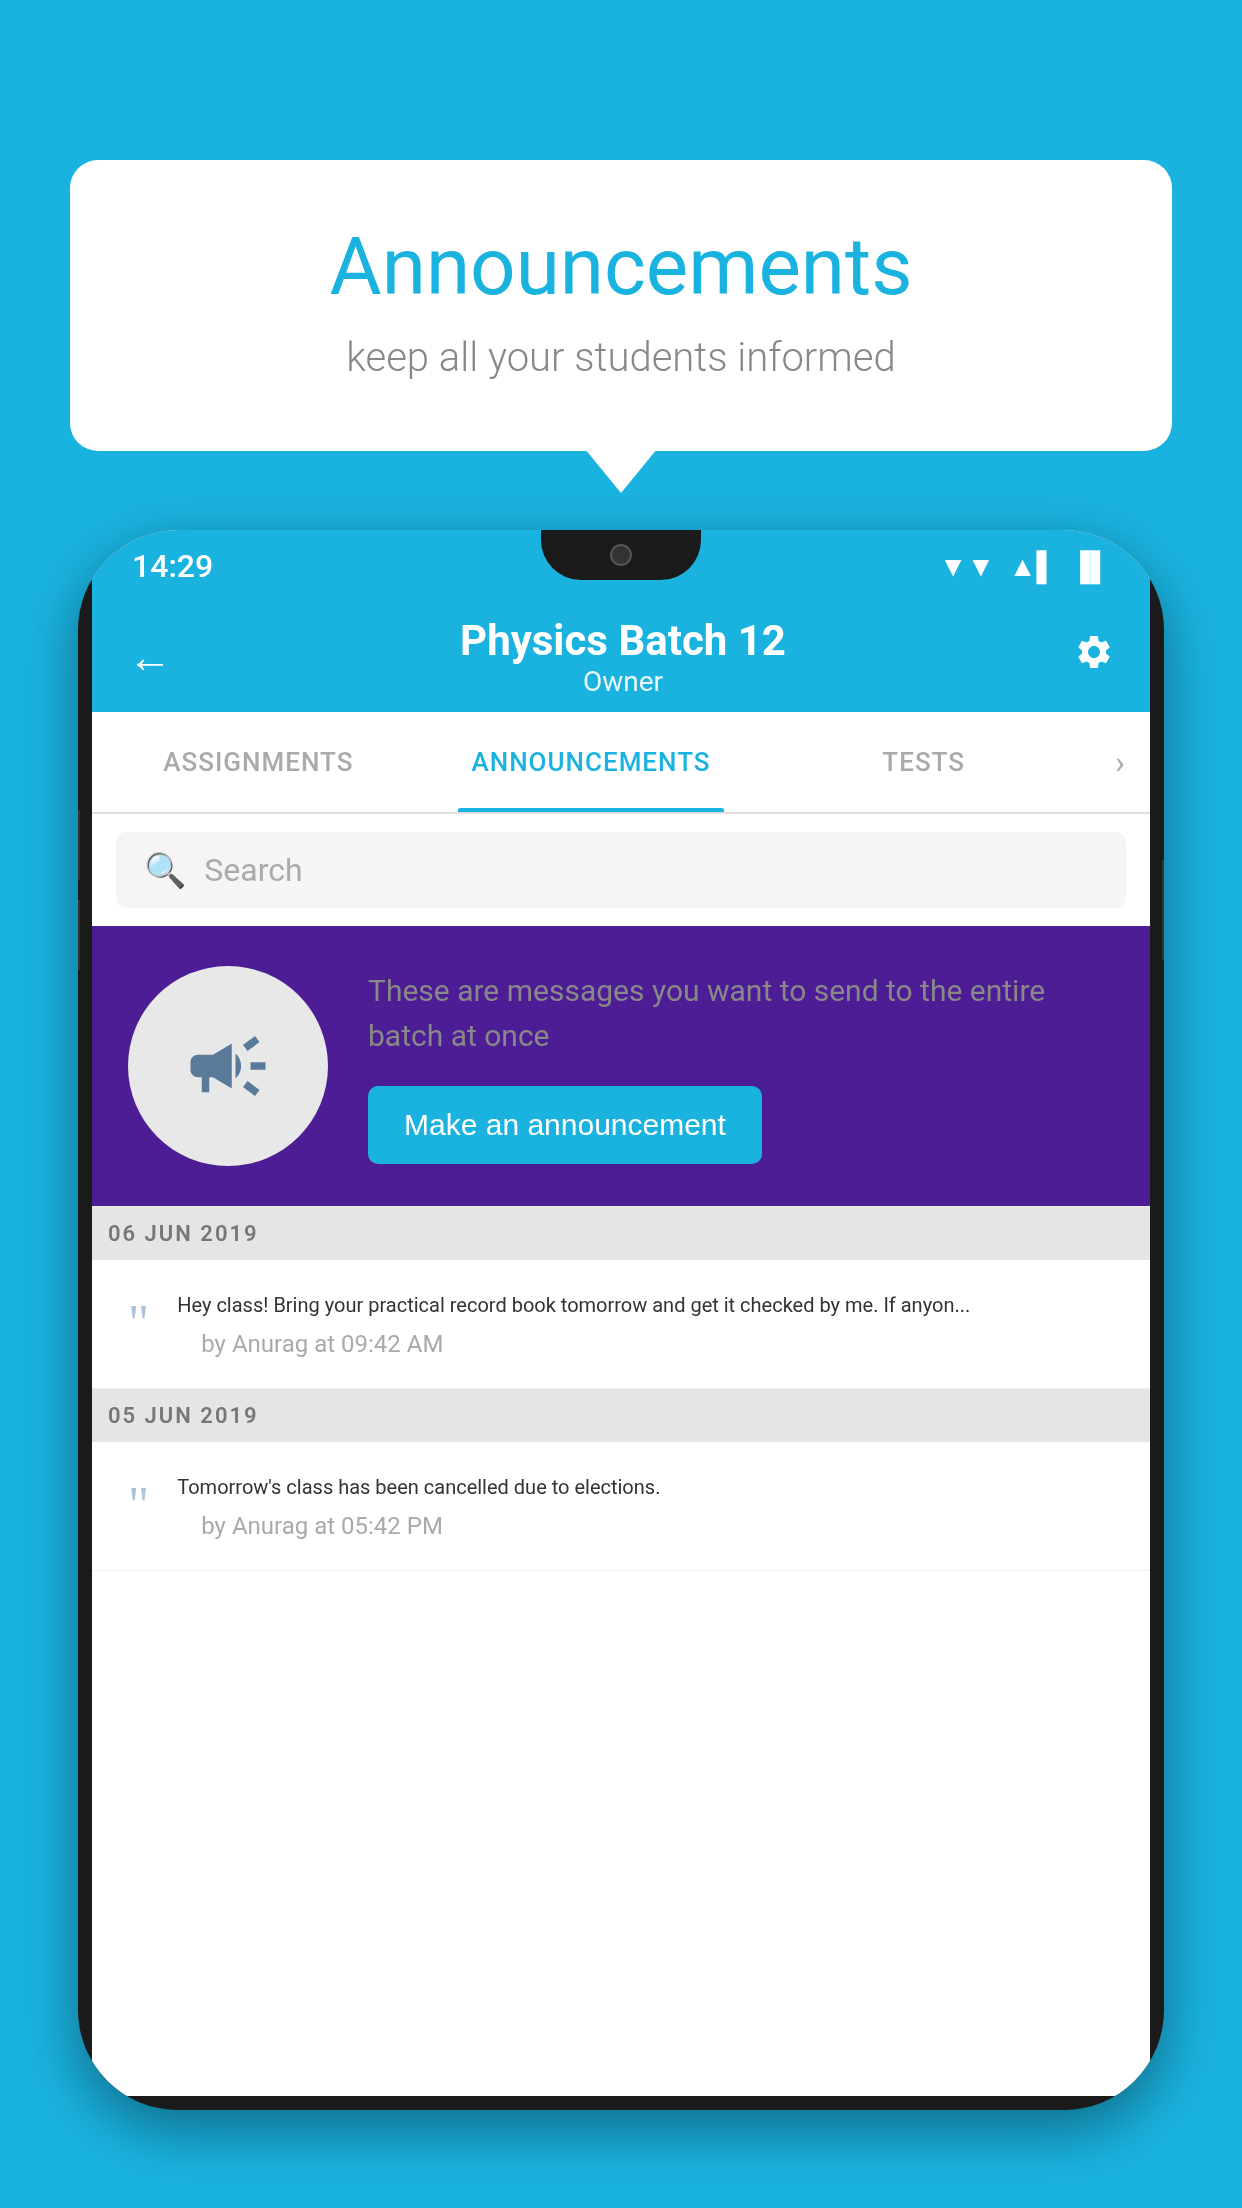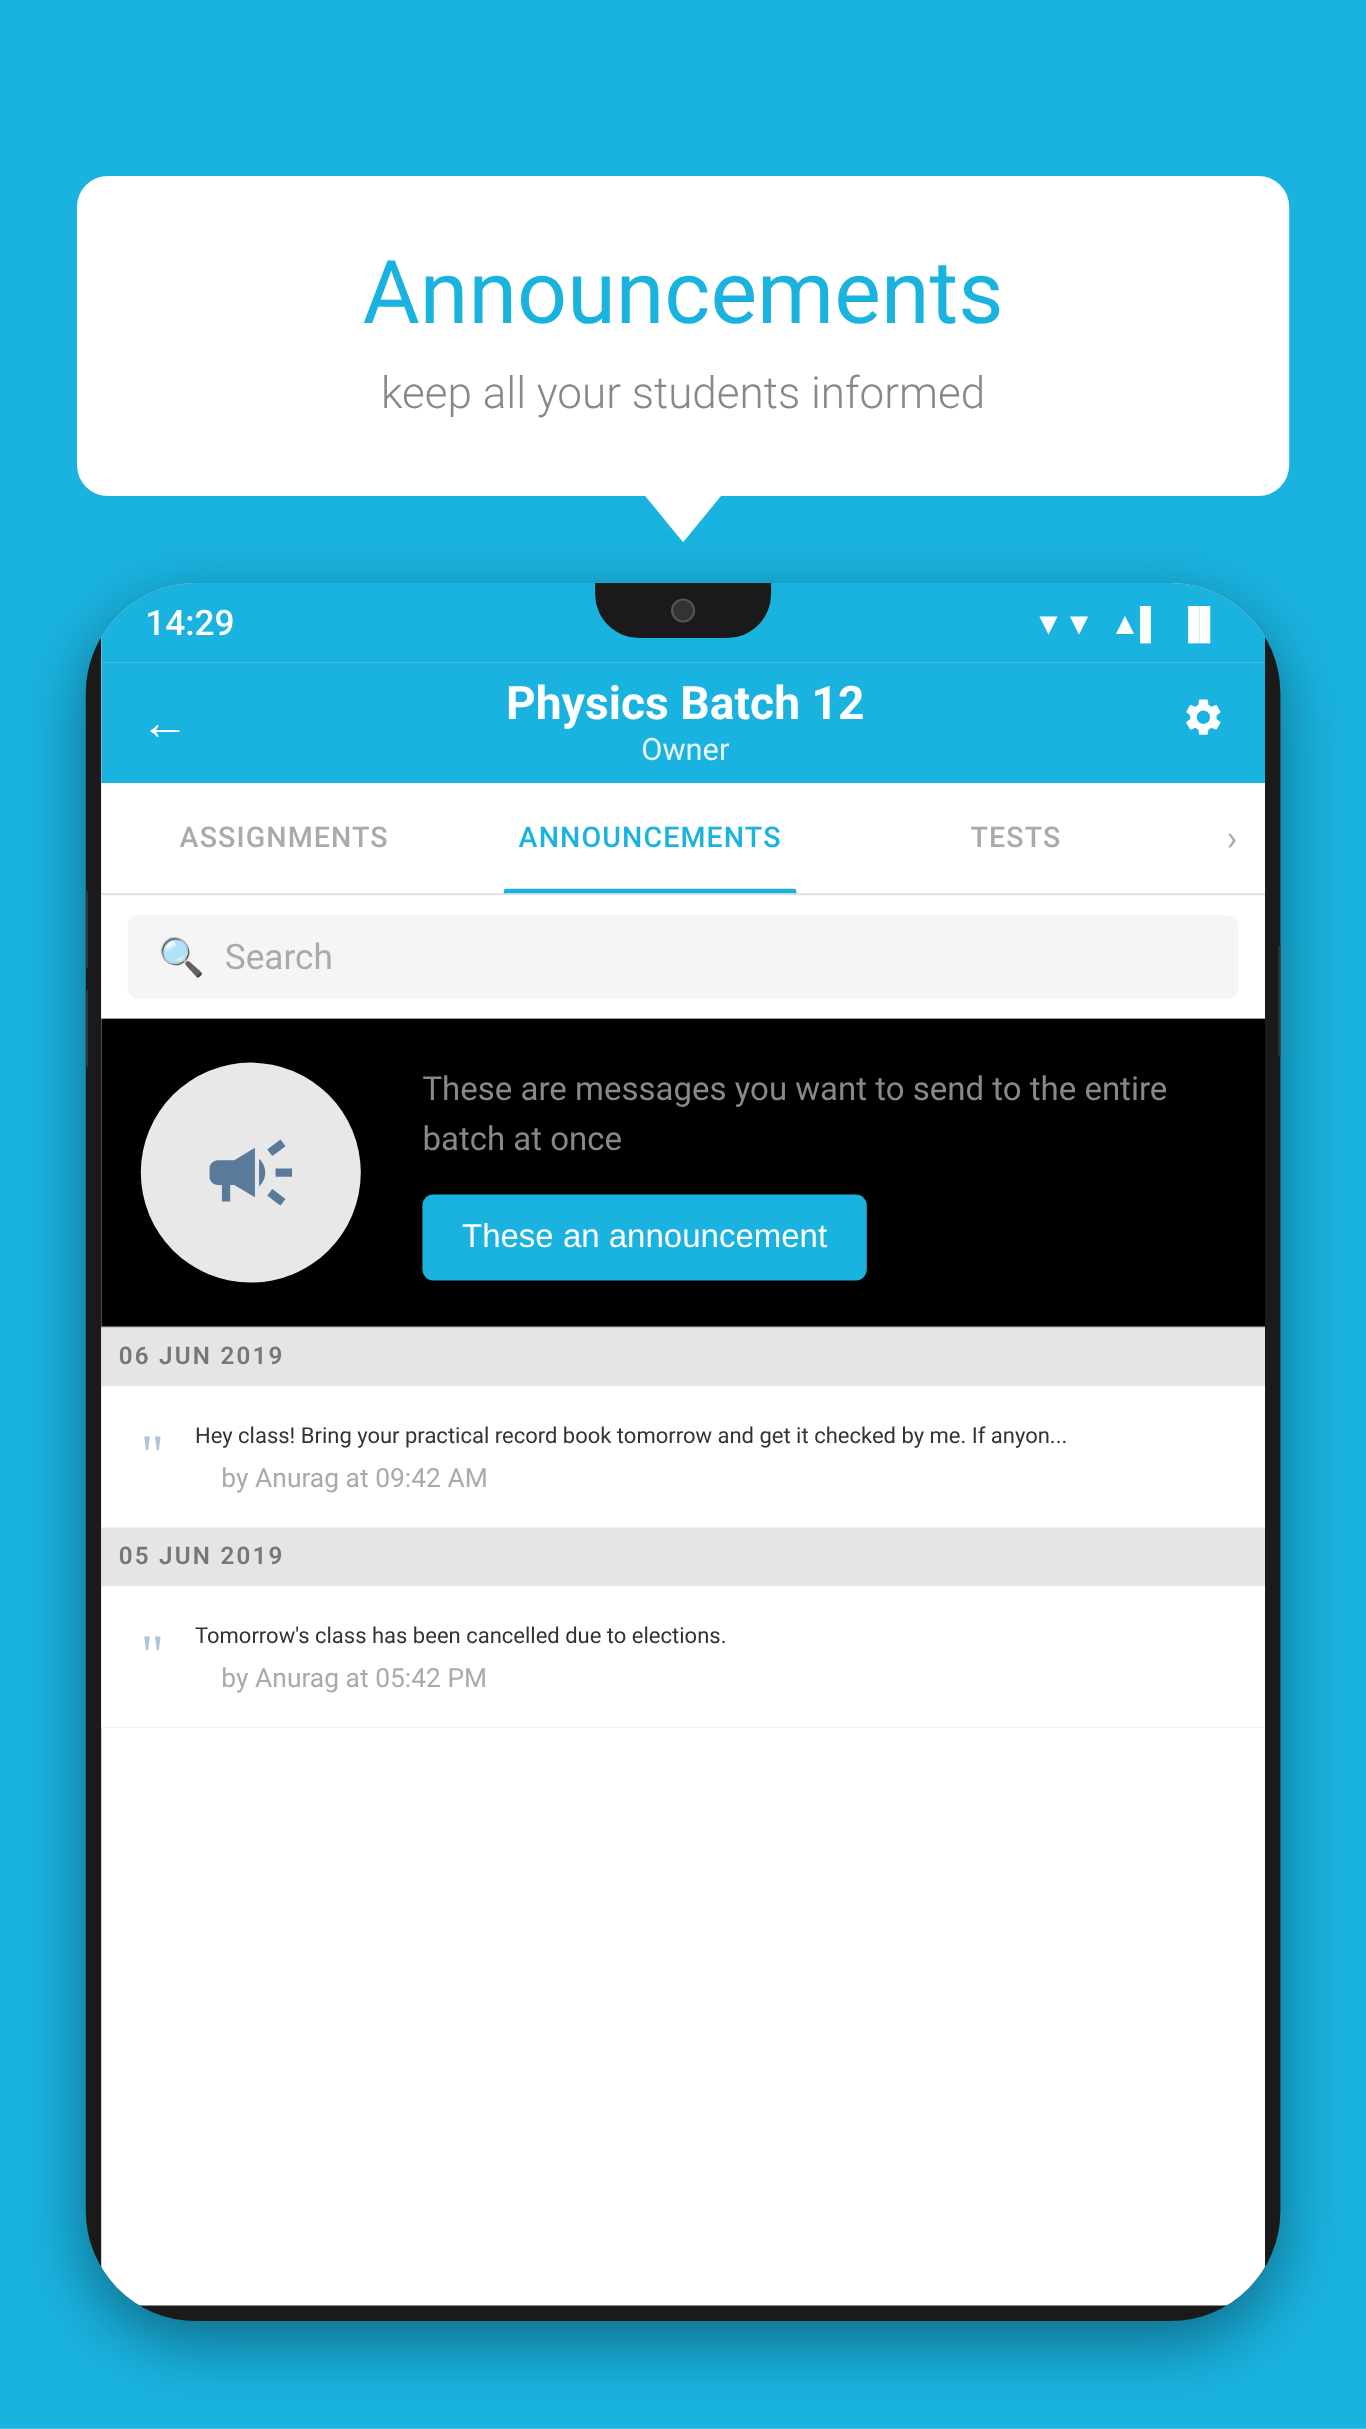--- a/index.html
+++ b/index.html
@@ -224,25 +224,25 @@
       color: #aaa;
       font-size: 34px;
     }
     .search-placeholder {
       color: #aaa;
       font-size: 32px;
     }
 
     
     .announcement-promo {
-      background: #000000;
+      background: #4c1d95;
       padding: 40px 36px;
       display: flex;
       align-items: center;
-      gap: 56px;
+      gap: 40px;
       border-bottom: 1px solid #eee;
     }
     .announcement-icon-circle {
       width: 200px;
       height: 200px;
       min-width: 200px;
       background: #e8e8e8;
       border-radius: 50%;
       display: flex;
       align-items: center;
@@ -404,21 +404,21 @@
       </div>
 
       <div class="announcement-promo">
         <div class="announcement-icon-circle">
           <svg width="90" height="90" viewBox="0 0 24 24" fill="#5a7a9a">
             <path d="M18 11v2h4v-2h-4zm-2 6.61c.96.71 2.21 1.65 3.2 2.39.4-.53.8-1.07 1.2-1.6-.99-.74-2.24-1.68-3.2-2.4-.4.54-.8 1.08-1.2 1.61zM20.4 5.6c-.4-.53-.8-1.07-1.2-1.6-.99.74-2.24 1.68-3.2 2.4.4.53.8 1.07 1.2 1.6.96-.72 2.21-1.65 3.2-2.4zM4 9c-1.1 0-2 .9-2 2v2c0 1.1.9 2 2 2h1v4h2v-4h1l5 3V6L8 9H4zm11.5 3c0-1.33-.58-2.53-1.5-3.35v6.69c.92-.81 1.5-2.01 1.5-3.34z"></path>
           </svg>
         </div>
         <div class="announcement-right">
           <div class="announcement-desc">These are messages you want to send to the entire batch at once</div>
-          <button class="make-announcement-btn">These an announcement</button>
+          <button class="make-announcement-btn">Make an announcement</button>
         </div>
       </div>
 
       <div class="date-separator">06  JUN  2019</div>
 
       <div class="announcement-item">
         <div class="quote-icon">"</div>
         <div class="announcement-text">
           <div class="announcement-message">Hey class! Bring your practical record book tomorrow and get it checked by me. If anyon...</div>
           <div class="announcement-meta">by Anurag at 09:42 AM</div>

